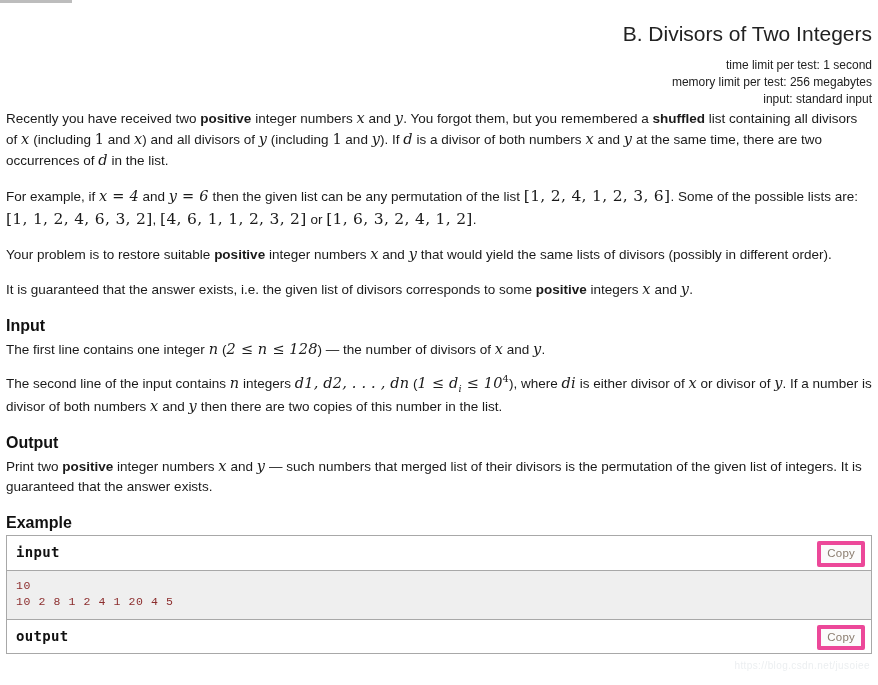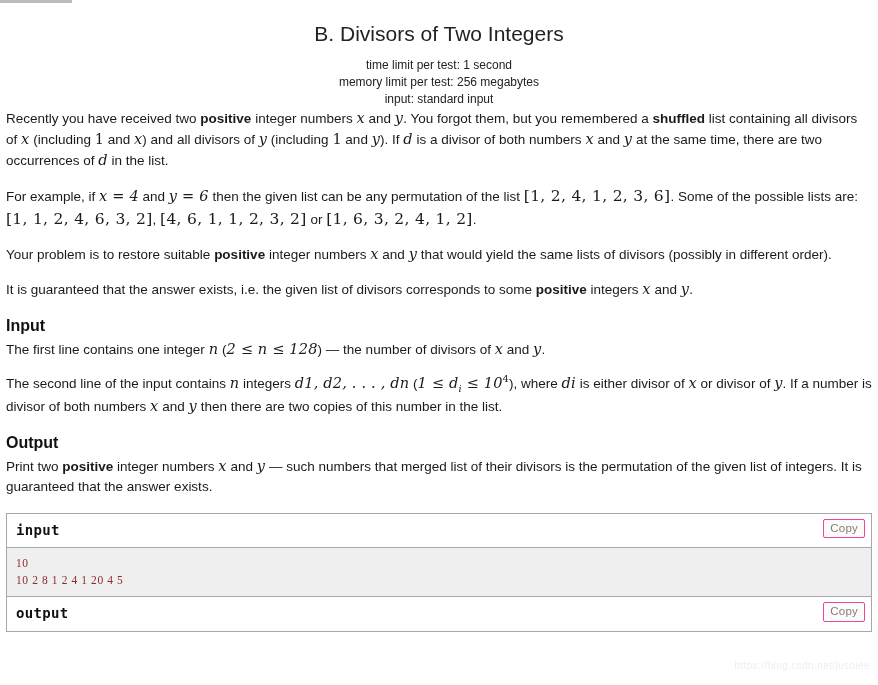--- a/index.html
+++ b/index.html
@@ -29,21 +29,21 @@
   }
 
   .page {
     position: relative;
     padding: 0 6px;
     box-sizing: border-box;
     width: 878px;
   }
 
   .header-block {
-    text-align: center;
+    text-align: right;
     padding-top: 20px;
   }
   .problem-title {
     font-size: 21px;
     font-weight: normal;
     color: #222;
     margin: 0 0 10px 0;
     line-height: 1.3;
   }
   .limit-line {
@@ -117,38 +117,38 @@
     font-family: "DejaVu Sans Mono", "Liberation Mono", monospace;
     font-size: 14px;
     font-weight: bold;
     color: #111;
     letter-spacing: 0.3px;
   }
   .copy-btn {
     position: absolute;
     right: 6px;
     top: 5px;
-    border: 1px solid #ec4899;
+    border: 4px solid #ec4899;
     background: #fbfbfb;
     color: #8a7c6e;
     font-family: "Liberation Sans", sans-serif;
     font-size: 11.5px;
     font-weight: normal;
     letter-spacing: 0.2px;
     padding: 1px 6px 2px 6px;
     border-radius: 2px;
     cursor: pointer;
     line-height: 1.25;
   }
   pre.io-content {
     margin: 0;
     background: #efefef;
     border-bottom: 1px solid #a8a8a8;
     padding: 7px 9px 8px 9px;
-    font-family: Liberation Serif, serif;
+    font-family: Liberation Mono, monospace;
     font-size: 11.5px;
     line-height: 1.45;
     color: #8c2d2d;
     white-space: pre;
     letter-spacing: 0.6px;
     min-height: 14px;
   }
 
   .watermark {
     position: absolute;
@@ -194,20 +194,21 @@
 
     <p class="sect-p"><span>The second line of the input contains </span><span class="mth">n</span><span> integers </span><span class="mth">d1, d2, . . . , dn</span><span> (</span><span class="mth"><span>1 ≤ d</span><sub>i</sub><span> ≤ 10</span><sup>4</sup></span><span>), where </span><span class="mth">di</span><span> is either divisor of </span><span class="mth">x</span><span> or divisor of </span><span class="mth">y</span><span>. If a number is divisor of both numbers </span><span class="mth">x</span><span> and </span><span class="mth">y</span><span> then there are two copies of this number in the list.</span></p>
   </div>
 
   <div class="output-section">
     <div class="section-title">Output</div>
     <p class="sect-p last"><span>Print two </span><b>positive</b><span> integer numbers </span><span class="mth">x</span><span> and </span><span class="mth">y</span><span> — such numbers that merged list of their divisors is the permutation of the given list of integers. It is guaranteed that the answer exists.</span></p>
   </div>
 
   <div class="example-wrap">
+    <div class="section-title tight">Example</div>
 
     <div class="sample-test">
 
       <div class="io-title">
         <span>input</span>
         <button class="copy-btn">Copy</button>
       </div>
       <pre class="io-content">10
 10 2 8 1 2 4 1 20 4 5</pre>
 

